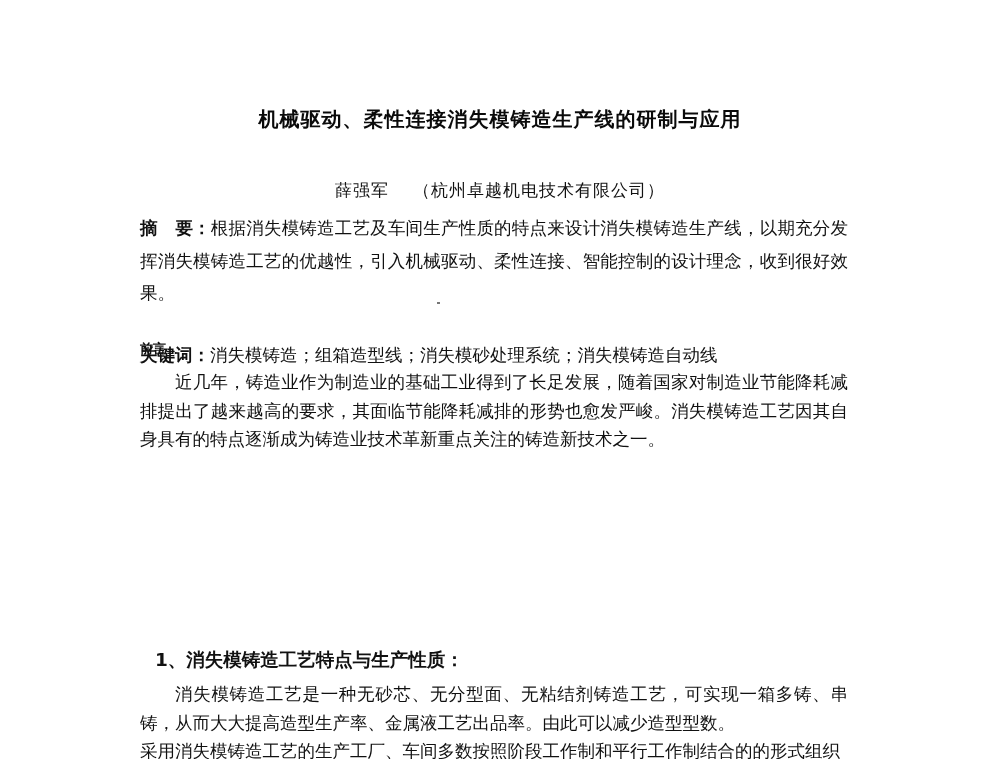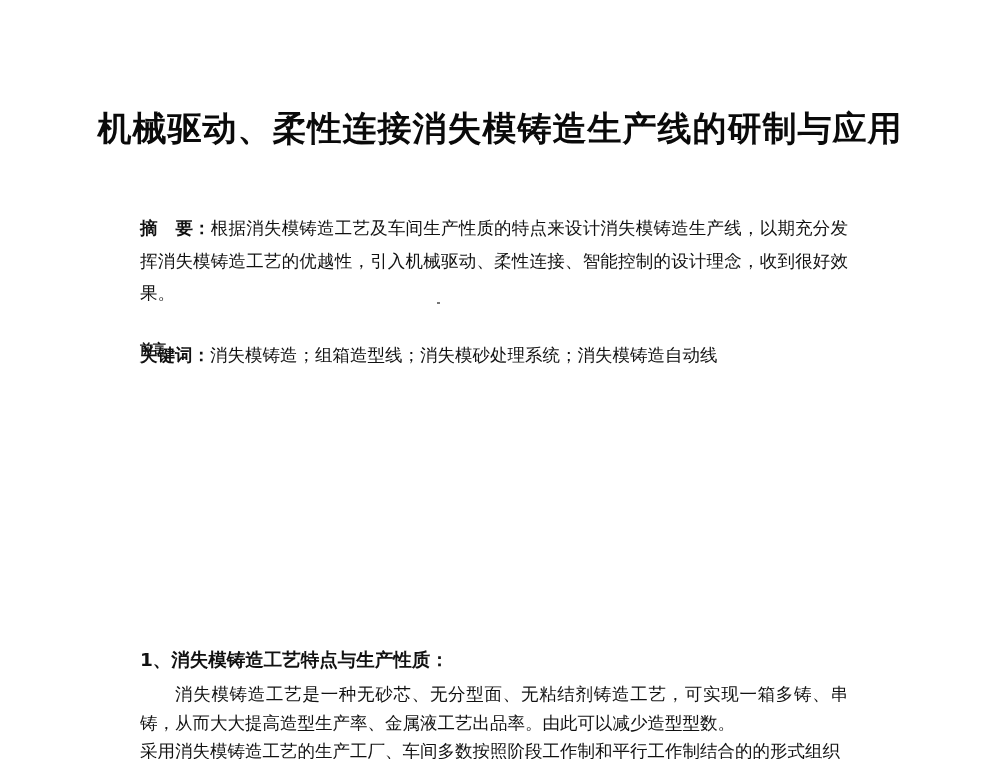--- a/index.html
+++ b/index.html
@@ -1,59 +1,63 @@
 <!DOCTYPE html>
 <html><head>
 <meta charset="utf-8">
 <style>
   html, body { margin: 0; padding: 0; background: #ffffff; }
   body { width: 1000px; height: 759px; overflow: hidden; position: relative;
          font-family: "DejaVu Serif", "Liberation Serif", serif; color: #111; }
   .page { position: absolute; left: 0; top: 0; width: 1000px; height: 759px; }
   .title { position: absolute; left: 0; width: 1000px; top: 106px; text-align: center;
            font-family: "DejaVu Sans", "Liberation Sans", sans-serif; font-weight: bold;
-           font-size: 34px; letter-spacing: 1px; color: #0a0a0a; }
+           font-size: 20px; letter-spacing: 1px; color: #0a0a0a; }
   .author { position: absolute; left: 0; width: 1000px; top: 179px; text-align: center;
             font-size: 17px; letter-spacing: 1px; }
   .author .aff { margin-left: 24px; }
   .block { position: absolute; left: 140px; width: 708px; font-size: 17.5px; }
   .abstract { top: 212px; line-height: 32px; text-align: justify; text-align-last: left; }
   .label { font-weight: bold; font-family: Liberation Mono, monospace; }
   .keywords { top: 313px; line-height: 24px; margin-top: 30px; }
   .heading { position: absolute; left: 140px; font-weight: bold;
              font-family: "DejaVu Sans", "Liberation Sans", sans-serif; }
   .h-preface { top: 340px; font-size: 13px; }
-  .h-sec1 { top: 647px; font-size: 18.5px; }
+  .h-sec1 { top: 647px; font-size: 18.5px; margin-left: 15px; }
   .body1 { top: 368px; line-height: 28.7px; text-align: justify; }
   .body2 { top: 680px; line-height: 28.5px; text-align: justify; }
   .para { margin: 0; text-indent: 2em; }
   .para.noindent { text-indent: 0; }
   .speck { position: absolute; left: 437px; top: 302px; width: 3px; height: 2px; background: #777; }
 </style>
 </head>
 <body>
 
 <div class="page">
 
   <div class="title">机械驱动、柔性连接消失模铸造生产线的研制与应用</div>
 
+  <div class="author">
+    <span>薛强军</span><span class="aff">（杭州卓越机电技术有限公司）</span>
+  </div>
 
   <div class="block abstract">
     <span class="label">摘　要：</span><span>根据消失模铸造工艺及车间生产性质的特点来设计消失模铸造生产线，以期充分发挥消失模铸造工艺的优越性，引入机械驱动、柔性连接、智能控制的设计理念，收到很好效果。</span>
   </div>
 
   <div class="speck"></div>
 
   <div class="block keywords">
     <span class="label">关键词：</span><span>消失模铸造；组箱造型线；消失模砂处理系统；消失模铸造自动线</span>
   </div>
 
   <div class="heading h-preface">前言</div>
 
   <div class="block body1">
+    <p class="para">近几年，铸造业作为制造业的基础工业得到了长足发展，随着国家对制造业节能降耗减排提出了越来越高的要求，其面临节能降耗减排的形势也愈发严峻。消失模铸造工艺因其自身具有的特点逐渐成为铸造业技术革新重点关注的铸造新技术之一。</p>
   </div>
 
   <div class="heading h-sec1">1、消失模铸造工艺特点与生产性质：</div>
 
   <div class="block body2">
     <p class="para">消失模铸造工艺是一种无砂芯、无分型面、无粘结剂铸造工艺，可实现一箱多铸、串铸，从而大大提高造型生产率、金属液工艺出品率。由此可以减少造型型数。</p>
     <p class="para noindent">采用消失模铸造工艺的生产工厂、车间多数按照阶段工作制和平行工作制结合的的形式组织</p>
   </div>
 
 </div>

